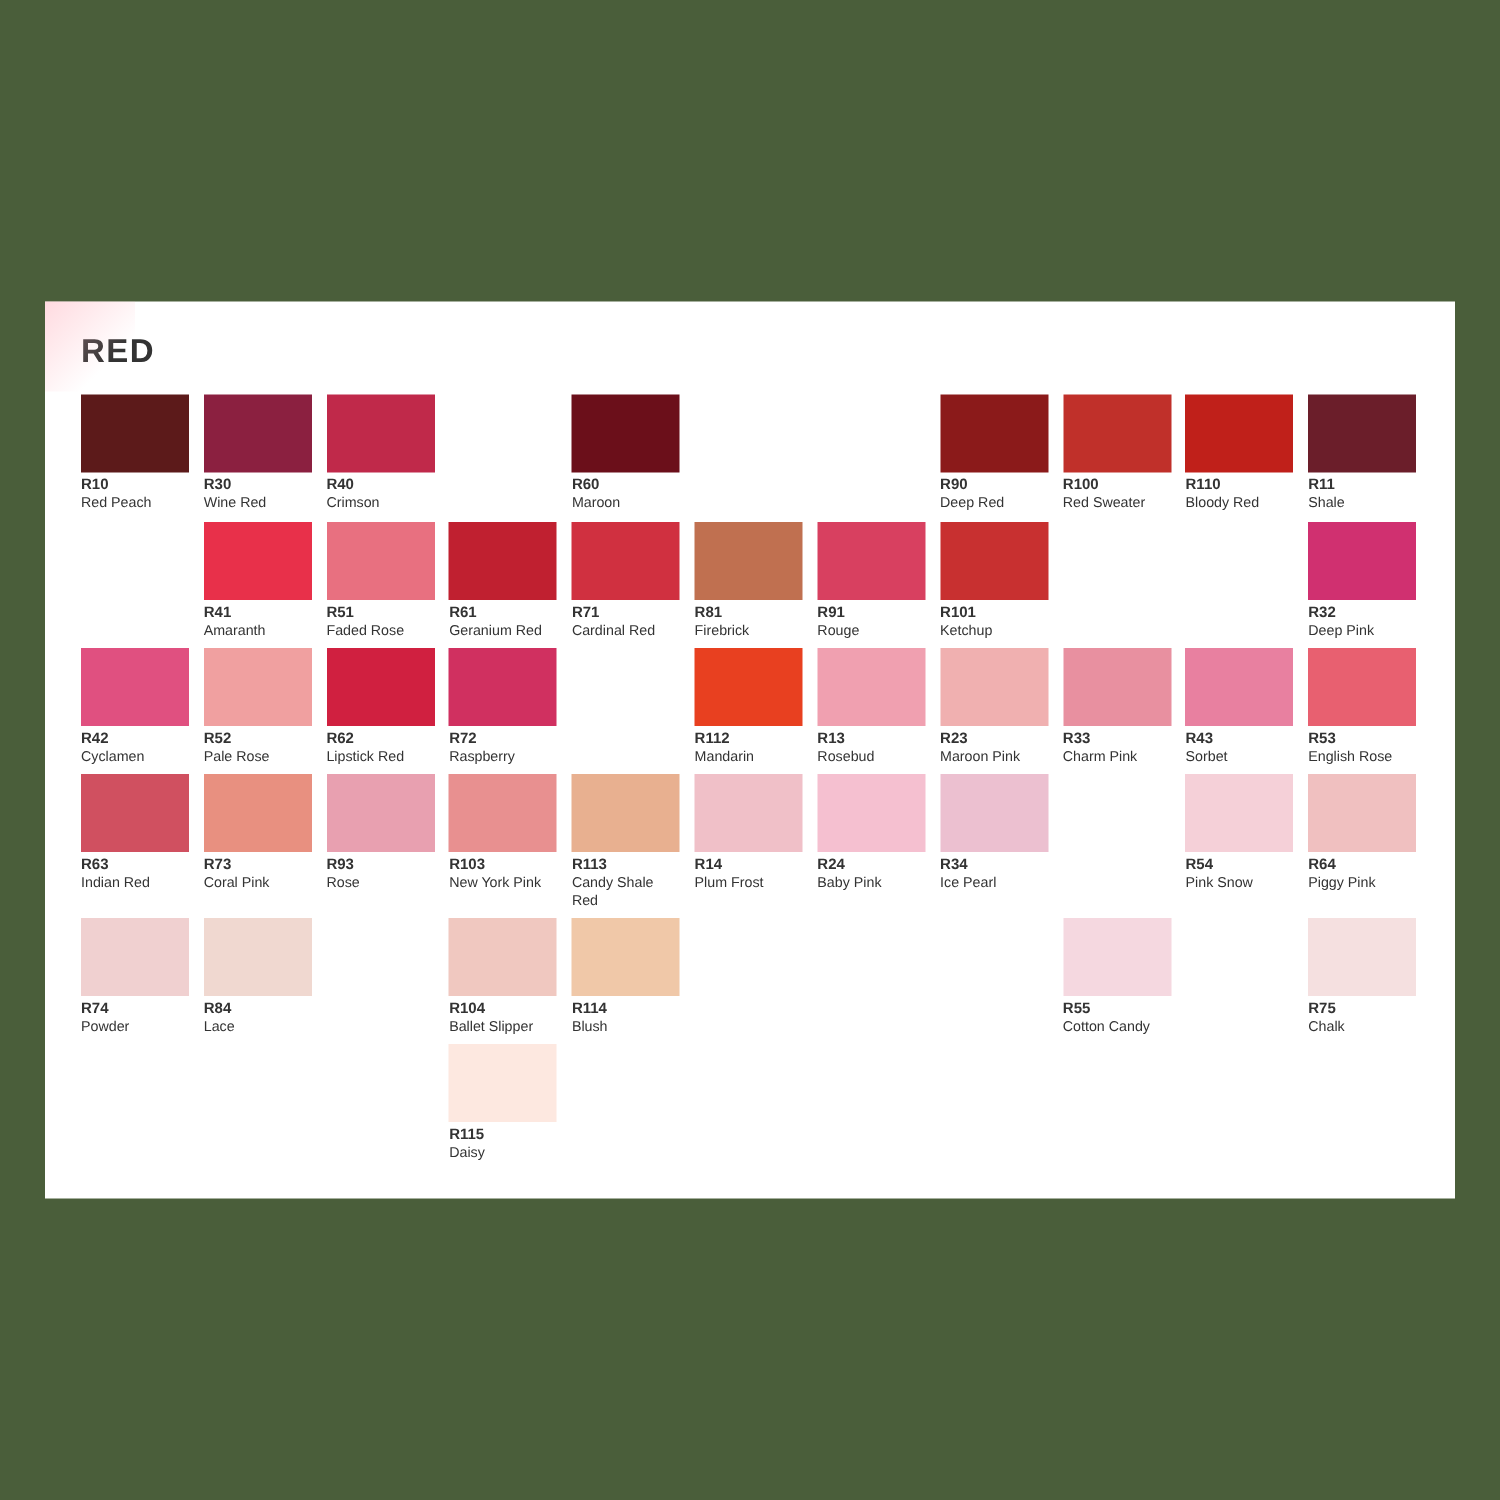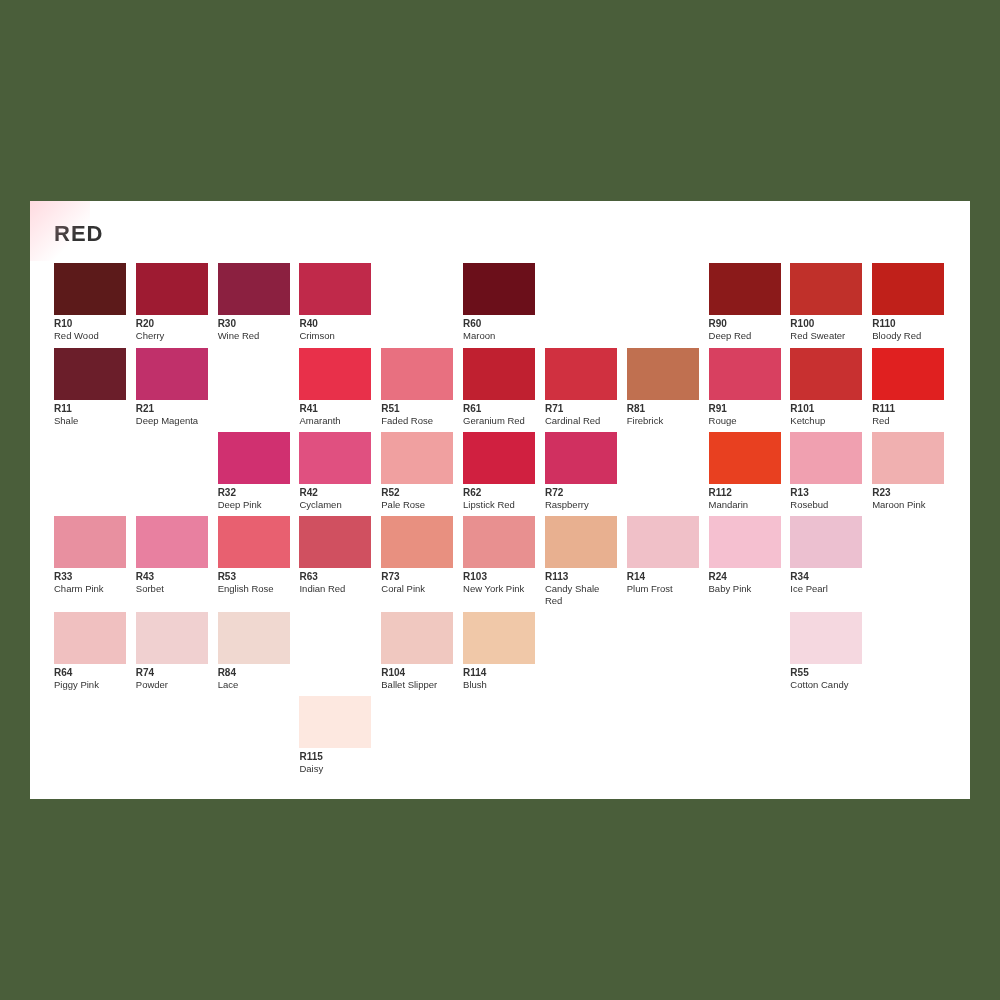--- a/index.html
+++ b/index.html
@@ -65,26 +65,21 @@
 </head>
 <body>
 
 <div class="card">
   <div class="corner-decoration"></div>
   <div class="page-title">RED</div>
   <div class="color-grid" id="color-grid" style="grid-template-columns: repeat(11, 1fr); grid-template-rows: repeat(6, auto);">
   <div class="color-cell">
         <div class="color-swatch" style="background-color: rgb(92, 26, 26);"></div>
         <span class="color-code">R10</span>
-        <span class="color-name">Red Wood</span>
-      </div>
-      <div class="color-cell">
-        <div class="color-swatch" style="background-color: rgb(158, 27, 50);"></div>
-        <span class="color-code">R20</span>
-        <span class="color-name">Cherry</span>
+        <span class="color-name">Red Peach</span>
       </div>
       <div class="color-cell">
         <div class="color-swatch" style="background-color: rgb(139, 32, 64);"></div>
         <span class="color-code">R30</span>
         <span class="color-name">Wine Red</span>
       </div>
       <div class="color-cell">
         <div class="color-swatch" style="background-color: rgb(192, 41, 74);"></div>
         <span class="color-code">R40</span>
         <span class="color-name">Crimson</span>
@@ -122,25 +117,20 @@
       <div class="color-cell">
         <div class="color-swatch" style="background-color: rgb(192, 32, 26);"></div>
         <span class="color-code">R110</span>
         <span class="color-name">Bloody Red</span>
       </div>
       <div class="color-cell">
         <div class="color-swatch" style="background-color: rgb(107, 30, 42);"></div>
         <span class="color-code">R11</span>
         <span class="color-name">Shale</span>
       </div>
-      <div class="color-cell">
-        <div class="color-swatch" style="background-color: rgb(192, 48, 106);"></div>
-        <span class="color-code">R21</span>
-        <span class="color-name">Deep Magenta</span>
-      </div>
       <div class="color-cell" style="visibility: hidden;">
         <div class="color-swatch"></div>
         <span class="color-code">&nbsp;</span>
         <span class="color-name">&nbsp;</span>
       </div>
       <div class="color-cell">
         <div class="color-swatch" style="background-color: rgb(232, 48, 74);"></div>
         <span class="color-code">R41</span>
         <span class="color-name">Amaranth</span>
       </div>
@@ -167,25 +157,20 @@
       <div class="color-cell">
         <div class="color-swatch" style="background-color: rgb(216, 64, 96);"></div>
         <span class="color-code">R91</span>
         <span class="color-name">Rouge</span>
       </div>
       <div class="color-cell">
         <div class="color-swatch" style="background-color: rgb(200, 48, 48);"></div>
         <span class="color-code">R101</span>
         <span class="color-name">Ketchup</span>
       </div>
-      <div class="color-cell">
-        <div class="color-swatch" style="background-color: rgb(224, 32, 32);"></div>
-        <span class="color-code">R111</span>
-        <span class="color-name">Red</span>
-      </div>
       <div class="color-cell" style="visibility: hidden;">
         <div class="color-swatch"></div>
         <span class="color-code">&nbsp;</span>
         <span class="color-name">&nbsp;</span>
       </div>
       <div class="color-cell" style="visibility: hidden;">
         <div class="color-swatch"></div>
         <span class="color-code">&nbsp;</span>
         <span class="color-name">&nbsp;</span>
       </div>
@@ -253,20 +238,25 @@
         <div class="color-swatch" style="background-color: rgb(208, 80, 96);"></div>
         <span class="color-code">R63</span>
         <span class="color-name">Indian Red</span>
       </div>
       <div class="color-cell">
         <div class="color-swatch" style="background-color: rgb(232, 144, 128);"></div>
         <span class="color-code">R73</span>
         <span class="color-name">Coral Pink</span>
       </div>
       <div class="color-cell">
+        <div class="color-swatch" style="background-color: rgb(232, 160, 176);"></div>
+        <span class="color-code">R93</span>
+        <span class="color-name">Rose</span>
+      </div>
+      <div class="color-cell">
         <div class="color-swatch" style="background-color: rgb(232, 144, 144);"></div>
         <span class="color-code">R103</span>
         <span class="color-name">New York Pink</span>
       </div>
       <div class="color-cell">
         <div class="color-swatch" style="background-color: rgb(232, 176, 144);"></div>
         <span class="color-code">R113</span>
         <span class="color-name">Candy Shale Red</span>
       </div>
       <div class="color-cell">
@@ -283,20 +273,25 @@
         <div class="color-swatch" style="background-color: rgb(236, 192, 208);"></div>
         <span class="color-code">R34</span>
         <span class="color-name">Ice Pearl</span>
       </div>
       <div class="color-cell" style="visibility: hidden;">
         <div class="color-swatch"></div>
         <span class="color-code">&nbsp;</span>
         <span class="color-name">&nbsp;</span>
       </div>
       <div class="color-cell">
+        <div class="color-swatch" style="background-color: rgb(245, 208, 216);"></div>
+        <span class="color-code">R54</span>
+        <span class="color-name">Pink Snow</span>
+      </div>
+      <div class="color-cell">
         <div class="color-swatch" style="background-color: rgb(240, 192, 192);"></div>
         <span class="color-code">R64</span>
         <span class="color-name">Piggy Pink</span>
       </div>
       <div class="color-cell">
         <div class="color-swatch" style="background-color: rgb(240, 208, 208);"></div>
         <span class="color-code">R74</span>
         <span class="color-name">Powder</span>
       </div>
       <div class="color-cell">
@@ -336,20 +331,25 @@
       </div>
       <div class="color-cell">
         <div class="color-swatch" style="background-color: rgb(245, 216, 224);"></div>
         <span class="color-code">R55</span>
         <span class="color-name">Cotton Candy</span>
       </div>
       <div class="color-cell" style="visibility: hidden;">
         <div class="color-swatch"></div>
         <span class="color-code">&nbsp;</span>
         <span class="color-name">&nbsp;</span>
+      </div>
+      <div class="color-cell">
+        <div class="color-swatch" style="background-color: rgb(245, 224, 224);"></div>
+        <span class="color-code">R75</span>
+        <span class="color-name">Chalk</span>
       </div>
       <div class="color-cell" style="visibility: hidden;">
         <div class="color-swatch"></div>
         <span class="color-code">&nbsp;</span>
         <span class="color-name">&nbsp;</span>
       </div>
       <div class="color-cell" style="visibility: hidden;">
         <div class="color-swatch"></div>
         <span class="color-code">&nbsp;</span>
         <span class="color-name">&nbsp;</span>

